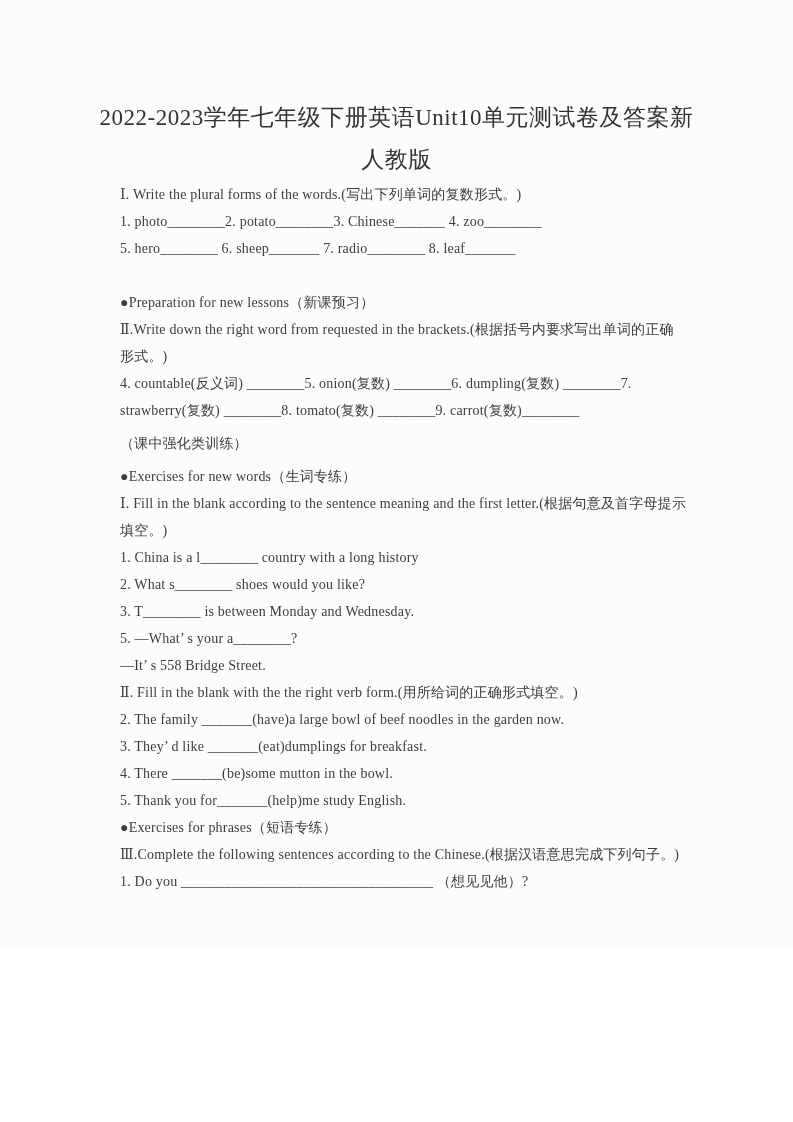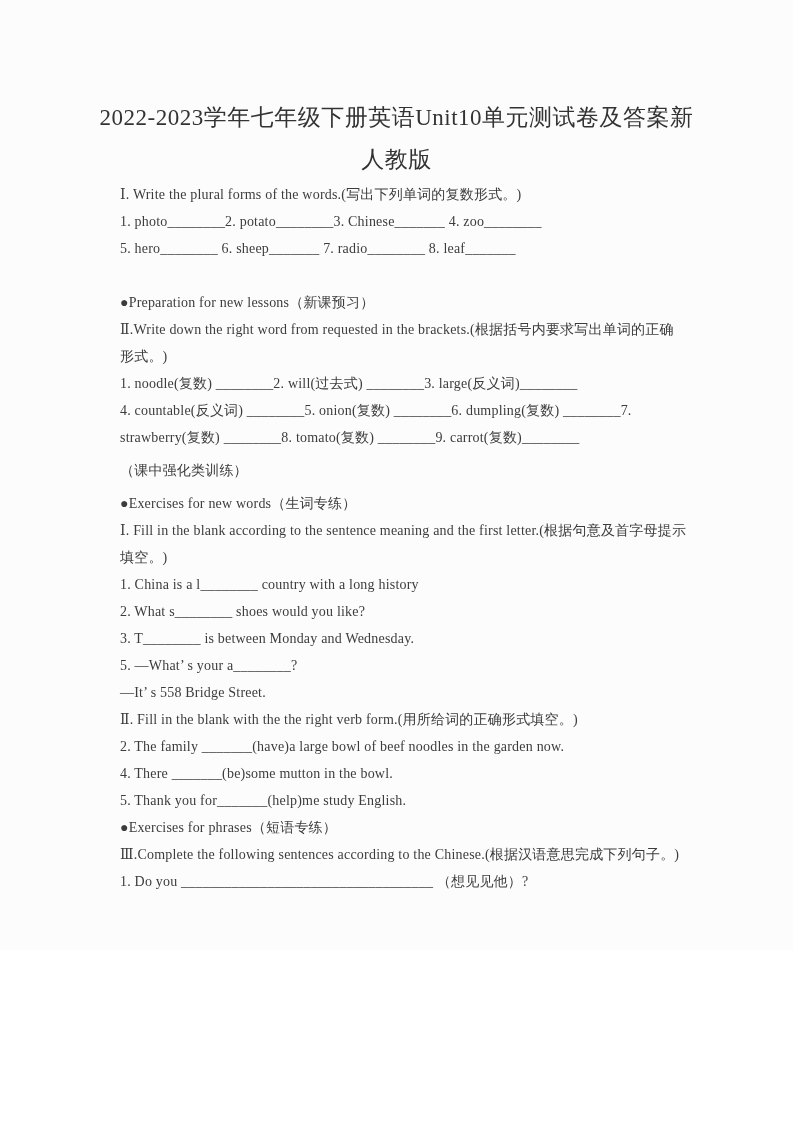--- a/index.html
+++ b/index.html
@@ -54,33 +54,33 @@
     <div>2022-2023学年七年级下册英语Unit10单元测试卷及答案新</div>
     <div>人教版</div>
   </h1>
 
   <div class="body">
     <p class="ln">Ⅰ. Write the plural forms of the words.(写出下列单词的复数形式。)</p>
     <p class="ln">1. photo________2. potato________3. Chinese_______ 4. zoo________</p>
     <p class="ln">5. hero________ 6. sheep_______  7. radio________  8. leaf_______</p>
     <p class="ln sp-xl">●Preparation for new lessons（新课预习）</p>
     <p class="ln">Ⅱ.Write down the right word from requested in the brackets.(根据括号内要求写出单词的正确形式。)</p>
-    <p class="ln">1. noodle(复数) ________2. will(过去式) ________3. large(反义词)________</p>
     <p class="ln">4. countable(反义词) ________5. onion(复数) ________6. dumpling(复数) ________7.</p>
     <p class="ln">strawberry(复数) ________8. tomato(复数) ________9. carrot(复数)________</p>
     <p class="ln sp-md">（课中强化类训练）</p>
     <p class="ln sp-sm">●Exercises for new words（生词专练）</p>
     <p class="ln">Ⅰ. Fill in the blank according to the sentence meaning and the first letter.(根据句意及首字母提示填空。)</p>
     <p class="ln">1. China is a l________ country with a long history</p>
     <p class="ln">2. What s________ shoes would you like?</p>
     <p class="ln">3. T________ is between Monday and Wednesday.</p>
     <p class="ln">5. —What’ s your a________?</p>
     <p class="ln">—It’ s 558 Bridge Street.</p>
     <p class="ln">Ⅱ. Fill in the blank with the the right verb form.(用所给词的正确形式填空。)</p>
     <p class="ln">2. The family _______(have)a large bowl of beef noodles in the garden now.</p>
+    <p class="ln">3. They’ d like _______(eat)dumplings for breakfast.</p>
     <p class="ln">4. There _______(be)some mutton in the bowl.</p>
     <p class="ln">5. Thank you for_______(help)me study English.</p>
     <p class="ln">●Exercises for phrases（短语专练）</p>
     <p class="ln">Ⅲ.Complete the following sentences according to the Chinese.(根据汉语意思完成下列句子。)</p>
     <p class="ln">1. Do you ___________________________________ （想见见他）?</p>
   </div>
 
   <div class="footer">
     <span>12</span>
     <span>https://xkw88.cn</span>

